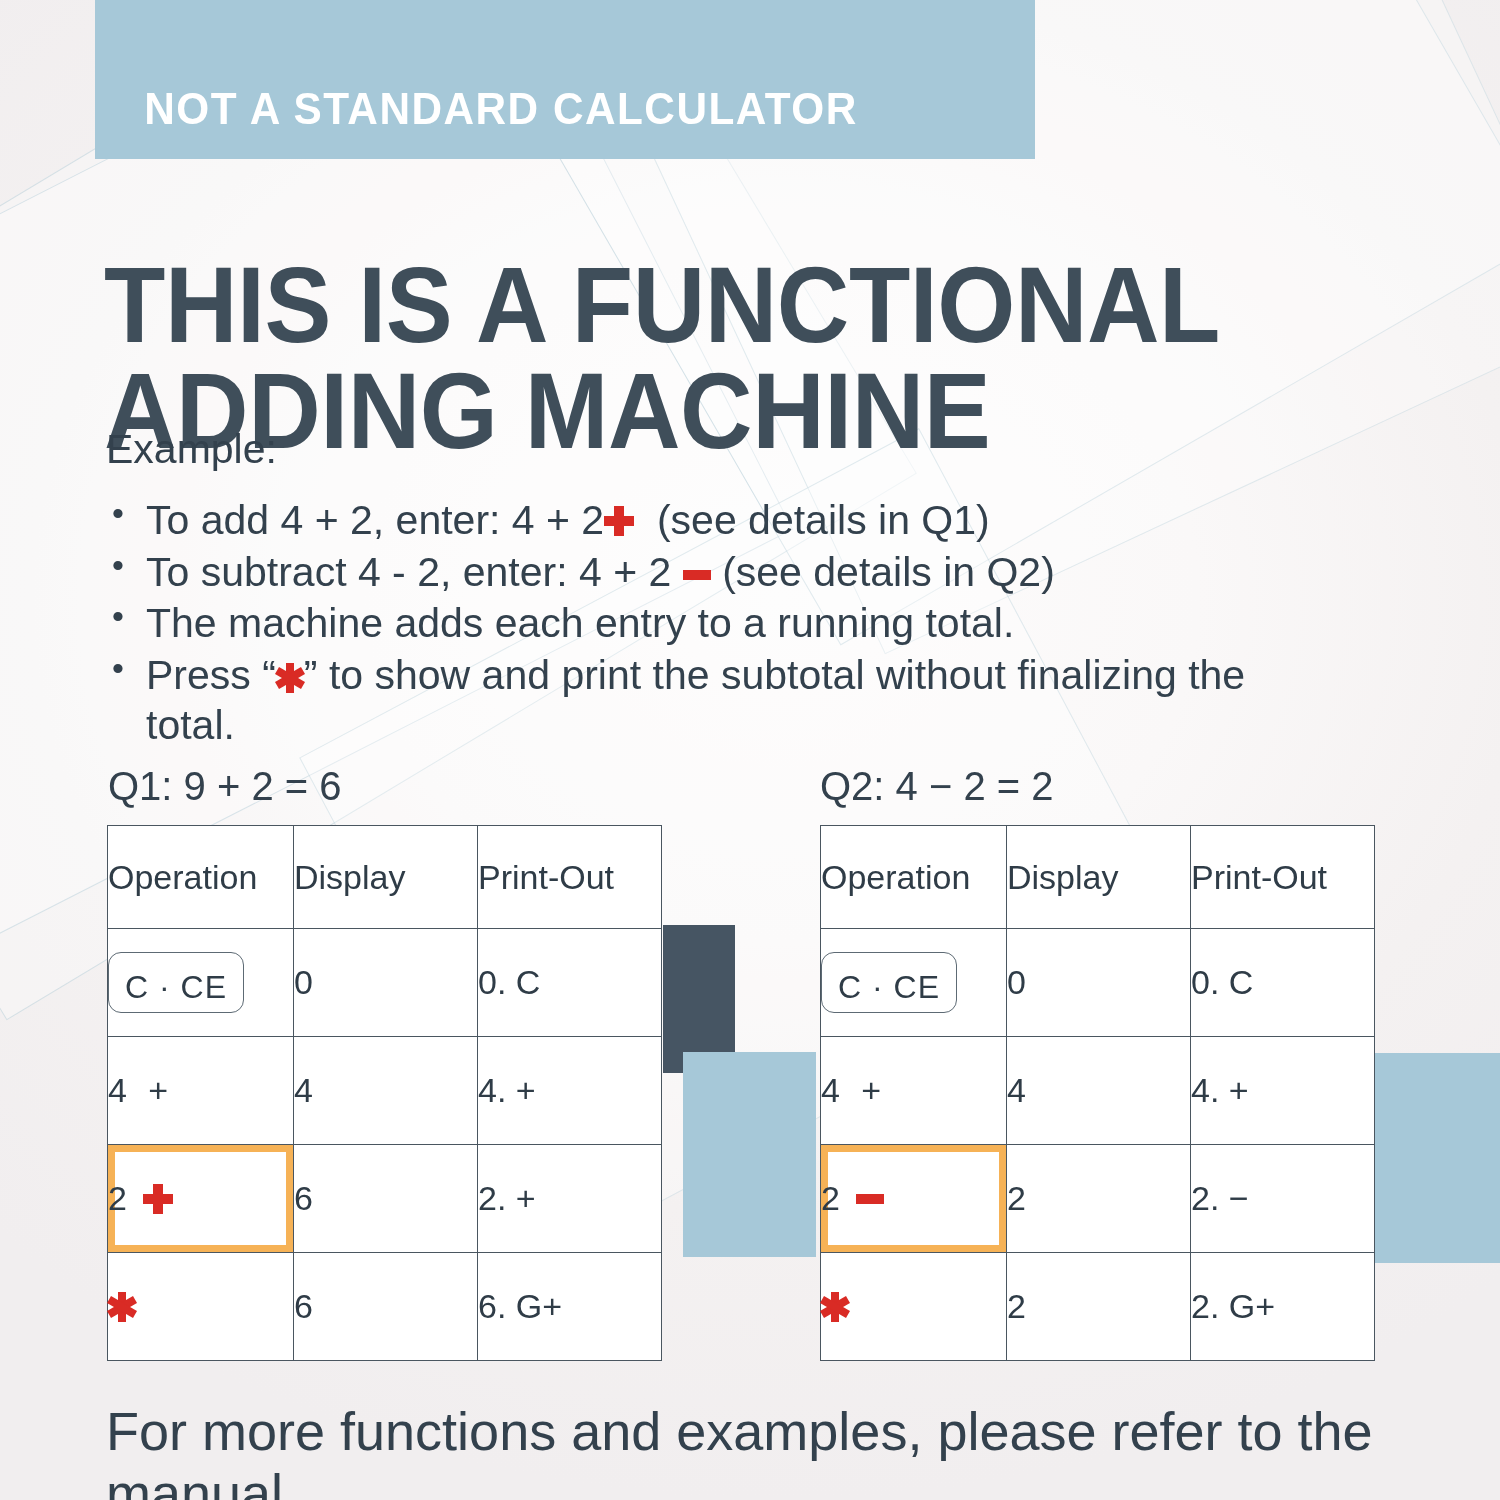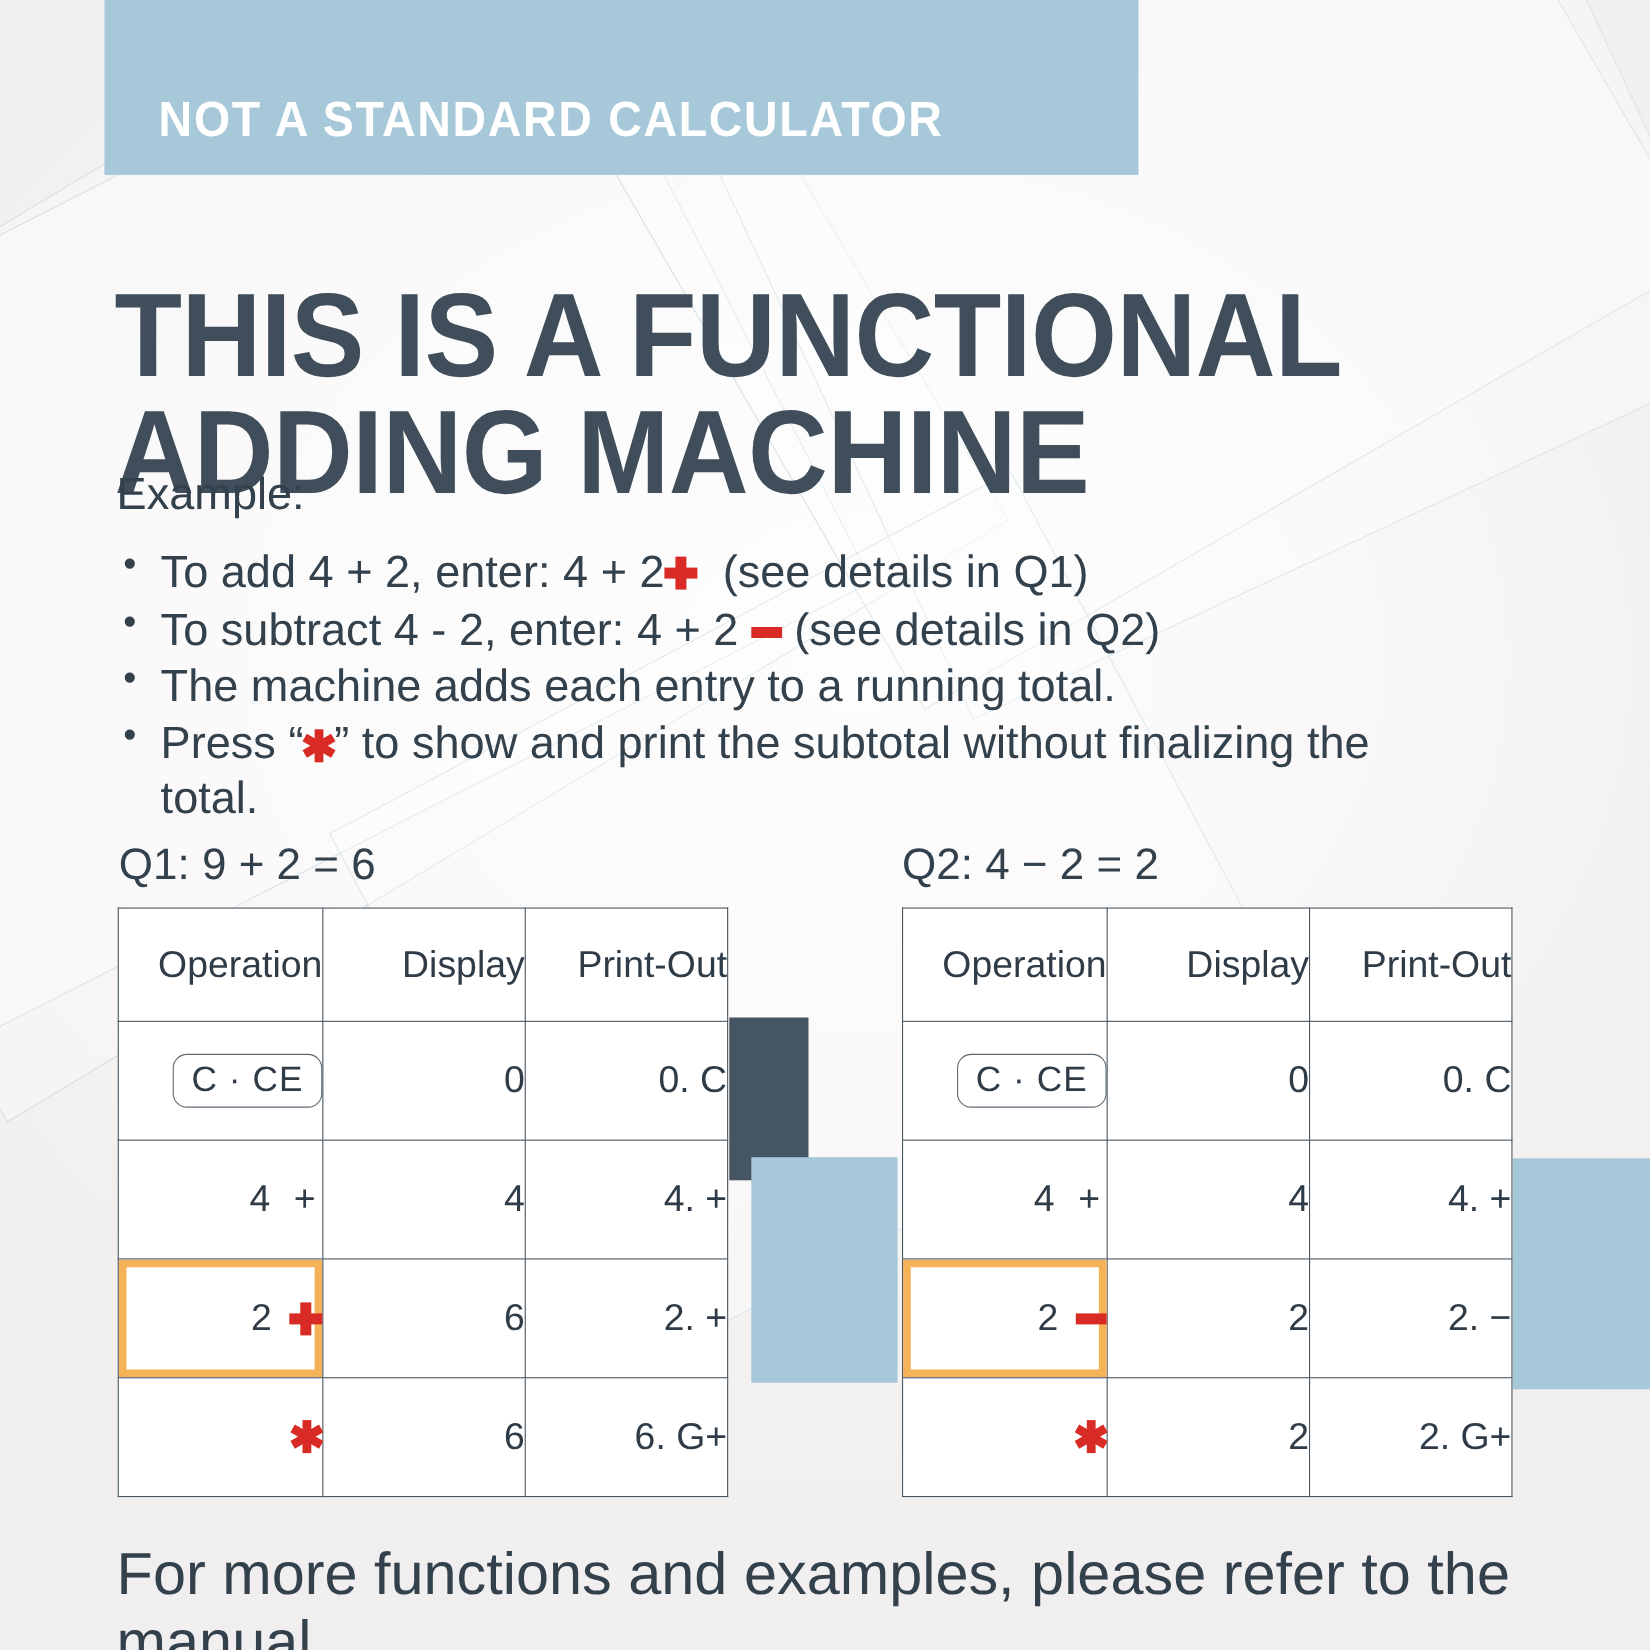--- a/index.html
+++ b/index.html
@@ -188,39 +188,39 @@
 
   table.calc {
     width: 100%;
     height: 100%;
     border-collapse: collapse;
     table-layout: fixed;
     background: #ffffff;
   }
   table.calc th, table.calc td {
     border: 1.7px solid #4a5660;
-    text-align: right;
+    text-align: left;
     vertical-align: middle;
     color: #2f3c47;
     font-weight: 400;
     font-size: 34px;
     font-family: "Liberation Sans", sans-serif;
     padding: 0;
   }
   table.calc th { height: 102px; }
   table.calc td { height: 107px; }
   table.calc col.c-op { width: 186px; }
   table.calc col.c-dp { width: 184px; }
   table.calc col.c-po { width: 184px; }
 
   .cce {
     display: inline-block;
     border: 1.6px solid #5d6a74;
     border-radius: 13px;
-    padding: 4px 16px 6px 16px;
+    padding: 16px 16px 6px 16px;
     font-size: 32px;
     letter-spacing: 1px;
     line-height: 1.15;
   }
 
   td.highlight {
     box-shadow: inset 0 0 0 7px #f6b256;
     position: relative;
   }
 

